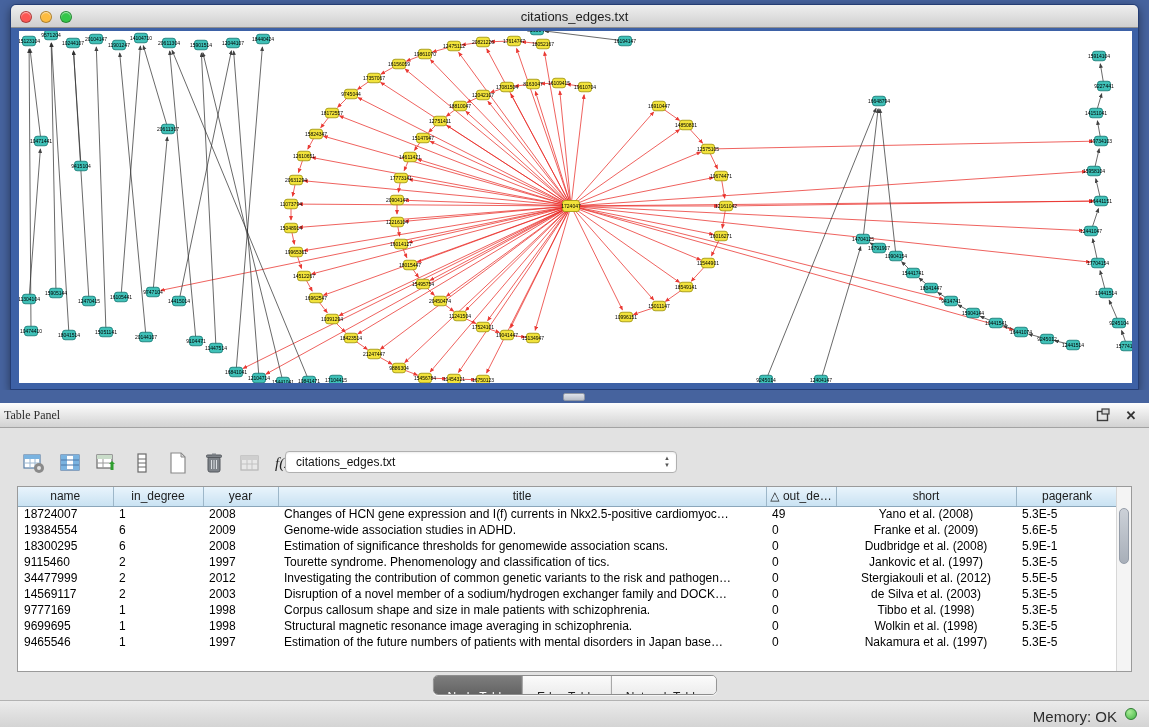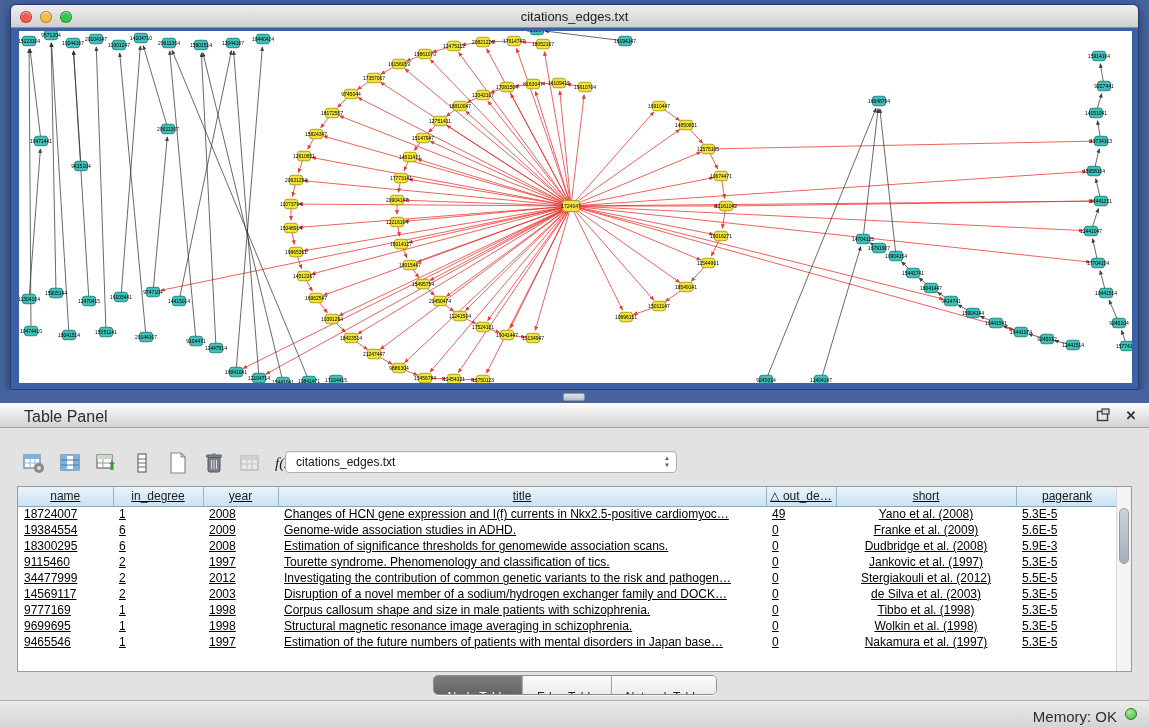--- a/index.html
+++ b/index.html
@@ -25,40 +25,40 @@
 
   
   .splitter { position:absolute; left:0; top:390px; width:1149px; height:13px; background:#46639e; }
   .splitter-handle { position:absolute; left:563px; top:3px; width:22px; height:8px;
     background:linear-gradient(#dfe3ea,#b9bfca); border:1px solid #8e96a4; border-radius:2px; }
 
   
   .panel { position:absolute; left:0; top:403px; width:1149px; height:297px; background:#e2e2e2; }
   .panel-header { position:relative; height:25px;
     background:linear-gradient(#fdfdfd,#d2d2d2); border-bottom:1px solid #a3a3a3; }
-  .panel-title { position:absolute; left:24px; top:5px; font-size:16px; color:#2d2d2d; }
+  .panel-title { position:absolute; left:4px; top:5px; font-size:12px; color:#2d2d2d;font-family:Liberation Serif, serif; }
   .panel-actions { position:absolute; right:10px; top:4px; display:flex; gap:12px; align-items:center; }
   .panel-actions .icon-btn { width:16px; height:16px; display:flex; align-items:center;
     justify-content:center; cursor:default; color:#333; font-size:13px; font-weight:bold; }
 
   .toolbar { position:absolute; left:20px; top:44px; height:32px; display:flex;
     align-items:center; gap:9px; }
   .tool { width:27px; height:26px; display:flex; align-items:center; justify-content:center;
     border-radius:3px; }
   .fx { font-family:"Liberation Serif", serif; font-style:italic; font-size:15px; color:#222; }
 
   .dropdown { position:absolute; left:285px; top:48px; width:392px; height:22px;
     background:#ffffff; border:1px solid #b0b0b0; border-radius:4px;
     box-shadow:inset 0 1px 2px rgba(0,0,0,.08); font-size:12px; line-height:20px;
     color:#111; padding-left:10px; }
   .dropdown .arrows { position:absolute; right:6px; top:3px; font-size:6px; line-height:7px;
     color:#555; text-align:center; }
 
   .tablewrap { position:absolute; left:17px; top:83px; width:1115px; height:186px;
-    background:#ffffff; border:1px solid #9a9a9a;text-decoration:underline; }
+    background:#ffffff; border:1px solid #9a9a9a; }
   table { table-layout:fixed; width:1100px; border-collapse:collapse; }
   thead th { height:19px; font-weight:normal; font-size:12px; color:#1c1c1c; text-align:center;
     background:linear-gradient(#e9f4fc,#c9e2f2); border-right:1px solid #9db7c9;
     border-bottom:1px solid #8ba6ba; overflow:hidden; white-space:nowrap; }
   tbody td { height:16px; font-size:12px; color:#000; padding:0 6px; white-space:nowrap;
     overflow:hidden; }
   .c0{width:95px;} .c1{width:90px;} .c2{width:75px;margin-top:9px;} .c3{width:488px;}
   .c4{width:70px;} .c5{width:180px;} .c6{width:102px;}
   tbody td.c5 { text-align:center; }
   .vscroll { position:absolute; right:0; top:0; width:15px; height:184px; background:#f4f4f4;
@@ -846,21 +846,21 @@
               <td class="c5">Franke et al. (2009)</td>
               <td class="c6">5.6E-5</td>
             </tr>
             <tr>
               <td class="c0">18300295</td>
               <td class="c1">6</td>
               <td class="c2">2008</td>
               <td class="c3">Estimation of significance thresholds for genomewide association scans.</td>
               <td class="c4">0</td>
               <td class="c5">Dudbridge et al. (2008)</td>
-              <td class="c6">5.9E-3</td>
+              <td class="c6">5.9E-1</td>
             </tr>
             <tr>
               <td class="c0">9115460</td>
               <td class="c1">2</td>
               <td class="c2">1997</td>
               <td class="c3">Tourette syndrome. Phenomenology and classification of tics.</td>
               <td class="c4">0</td>
               <td class="c5">Jankovic et al. (1997)</td>
               <td class="c6">5.3E-5</td>
             </tr>

